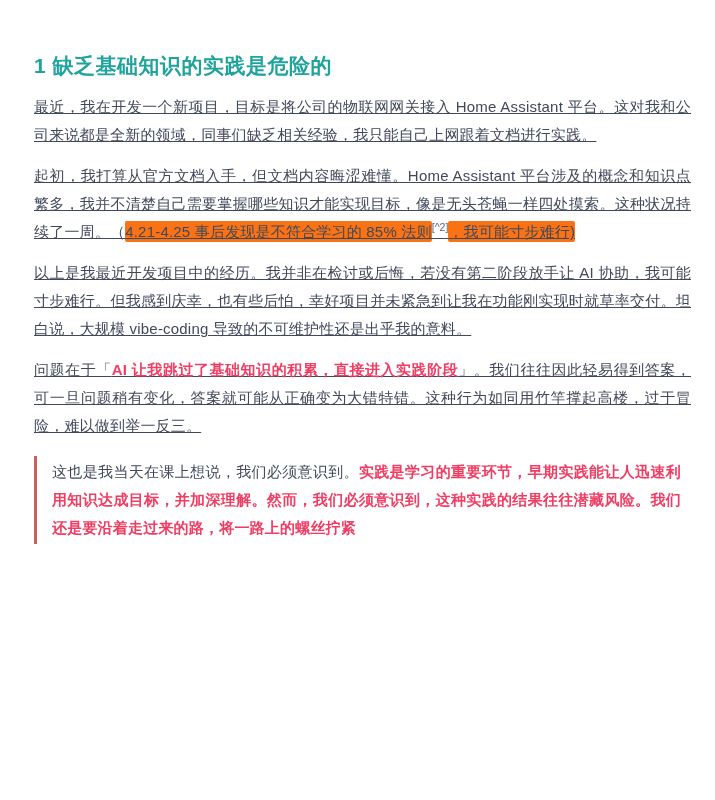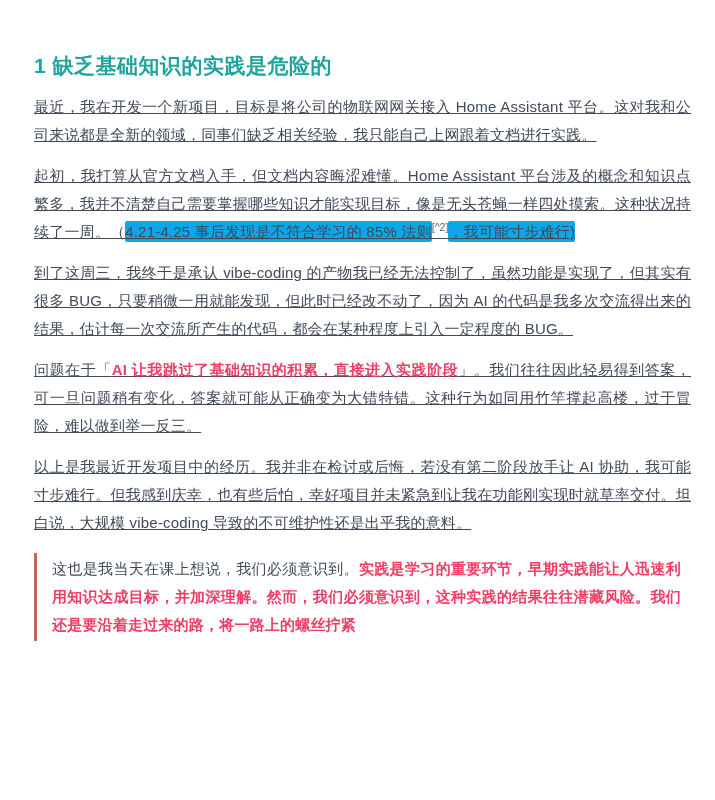--- a/index.html
+++ b/index.html
@@ -31,21 +31,21 @@
   p.para {
     margin: 13px 0 0 0;
     font-size: 15px;
     line-height: 28px;
     color: #40495a;
     text-align: justify;
     letter-spacing: 0.2px;
     text-decoration: underline;
   }
   mark.hl {
-    background: #0ea5e9;
+    background: #f97316;
     color: inherit;
     padding: 2px 0;
     border-radius: 2px;
   }
   .red {
     color: #ef3d64;
     font-weight: bold;
   }
   sup.fn {
     font-size: 10.5px;
@@ -70,22 +70,21 @@
 
 <div class="page">
 
   <h2 class="heading">1 缺乏基础知识的实践是危险的</h2>
 
   <p class="para"><span>最近，我在开发一个新项目，目标是将公司的物联网网关接入 Home Assistant 平台。这对我和公司来说都是全新的领域，同事们缺乏相关经验，我只能自己上网跟着文档进行实践。</span></p>
 
   <p class="para"><span>起初，我打算从官方文档入手，但文档内容晦涩难懂。Home Assistant 平台涉及的概念和知识点繁多，我并不清楚自己需要掌握哪些知识才能实现目标，像是无头苍蝇一样四处摸索。这种状况持续了一周。（</span><mark class="hl">4.21-4.25 事后发现是不符合学习的 85% 法则</mark><sup class="fn">[^2]</sup><mark class="hl">，我可能寸步难行)</mark></p>
 
 
-  <p class="para"><span>到了这周三，我终于是承认 vibe-coding 的产物我已经无法控制了，虽然功能是实现了，但其实有很多 BUG，只要稍微一用就能发现，但此时已经改不动了，因为 AI 的代码是我多次交流得出来的结果，估计每一次交流所产生的代码，都会在某种程度上引入一定程度的 BUG。</span></p>
 
 
+  <p class="para"><span>以上是我最近开发项目中的经历。我并非在检讨或后悔，若没有第二阶段放手让 AI 协助，我可能寸步难行。但我感到庆幸，也有些后怕，幸好项目并未紧急到让我在功能刚实现时就草率交付。坦白说，大规模 vibe-coding 导致的不可维护性还是出乎我的意料。</span></p>
+
   <p class="para"><span>问题在于「</span><span class="red">AI 让我跳过了基础知识的积累，直接进入实践阶段</span><span>」。我们往往因此轻易得到答案，可一旦问题稍有变化，答案就可能从正确变为大错特错。这种行为如同用竹竿撑起高楼，过于冒险，难以做到举一反三。</span></p>
-
-  <p class="para"><span>以上是我最近开发项目中的经历。我并非在检讨或后悔，若没有第二阶段放手让 AI 协助，我可能寸步难行。但我感到庆幸，也有些后怕，幸好项目并未紧急到让我在功能刚实现时就草率交付。坦白说，大规模 vibe-coding 导致的不可维护性还是出乎我的意料。</span></p>
 
   <blockquote class="quote"><span>这也是我当天在课上想说，我们必须意识到。</span><span class="red">实践是学习的重要环节，早期实践能让人迅速利用知识达成目标，并加深理解。然而，我们必须意识到，这种实践的结果往往潜藏风险。我们还是要沿着走过来的路，将一路上的螺丝拧紧</span></blockquote>
 
 </div>
 
 </body></html>

